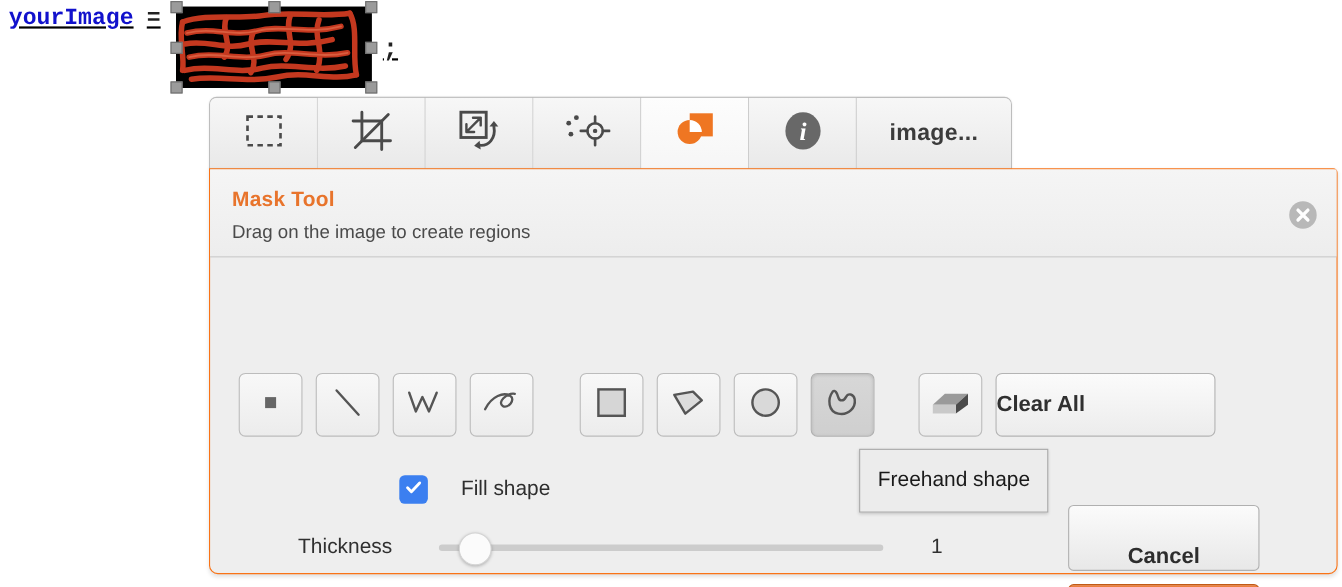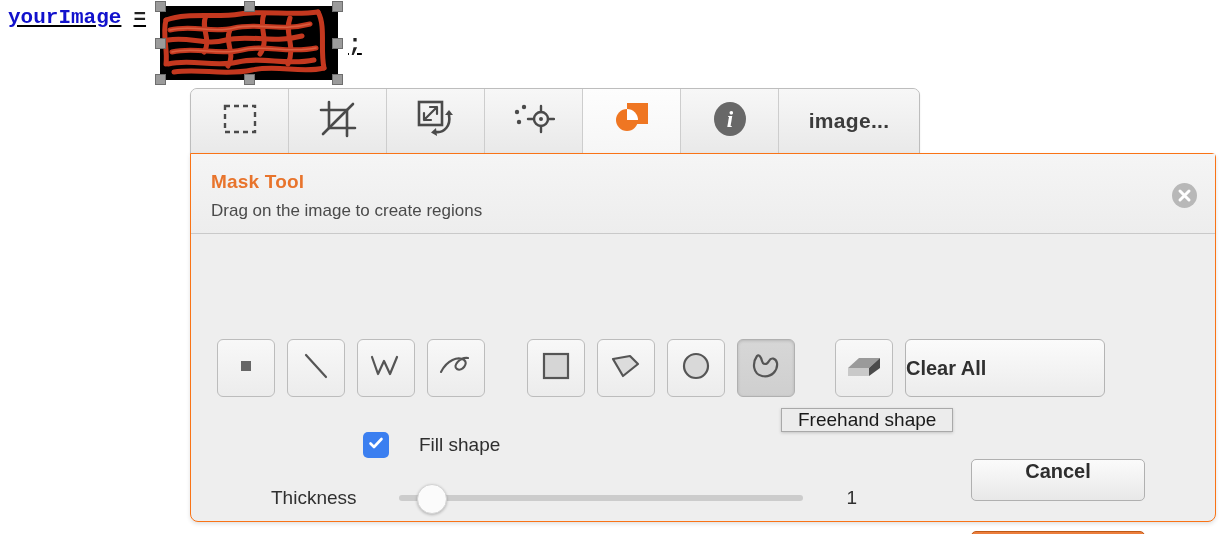--- a/index.html
+++ b/index.html
@@ -220,21 +220,21 @@
     cursor: pointer;
   }
 
   
   .tooltip {
     position: absolute;
     left: 590px;
     top: 174px;
     background: #ececec;
     border: 1px solid #a9a9a9;
-    padding: 0 16px;
+    padding: 17px 16px;
     font-size: 19px;
     color: #1a1a1a;
     box-shadow: 0 1px 3px rgba(0,0,0,0.18);
     z-index: 30;
     white-space: nowrap;
   }
 
   
   .fill-row {
     position: absolute;
@@ -308,29 +308,29 @@
     color: #303030;
     margin-left: 14px;
   }
 
   
   .cancel-btn {
     position: absolute;
     left: 780px;
     top: 225px;
     width: 174px;
-    height: 42px;
+    height: 60px;
     border: 1px solid #b0b0b0;
     border-radius: 5px;
     background: linear-gradient(#fbfbfb, #e8e8e8);
     font-size: 20px;
     font-weight: bold;
     color: #2d2d2d;
     display: flex;
-    align-items: flex-start;
+    align-items: flex-end;
     justify-content: center;
     box-sizing: border-box;
     cursor: pointer;
   }
   .copy-btn {
     position: absolute;
     left: 780px;
     top: 297px;
     width: 174px;
     height: 54px;

